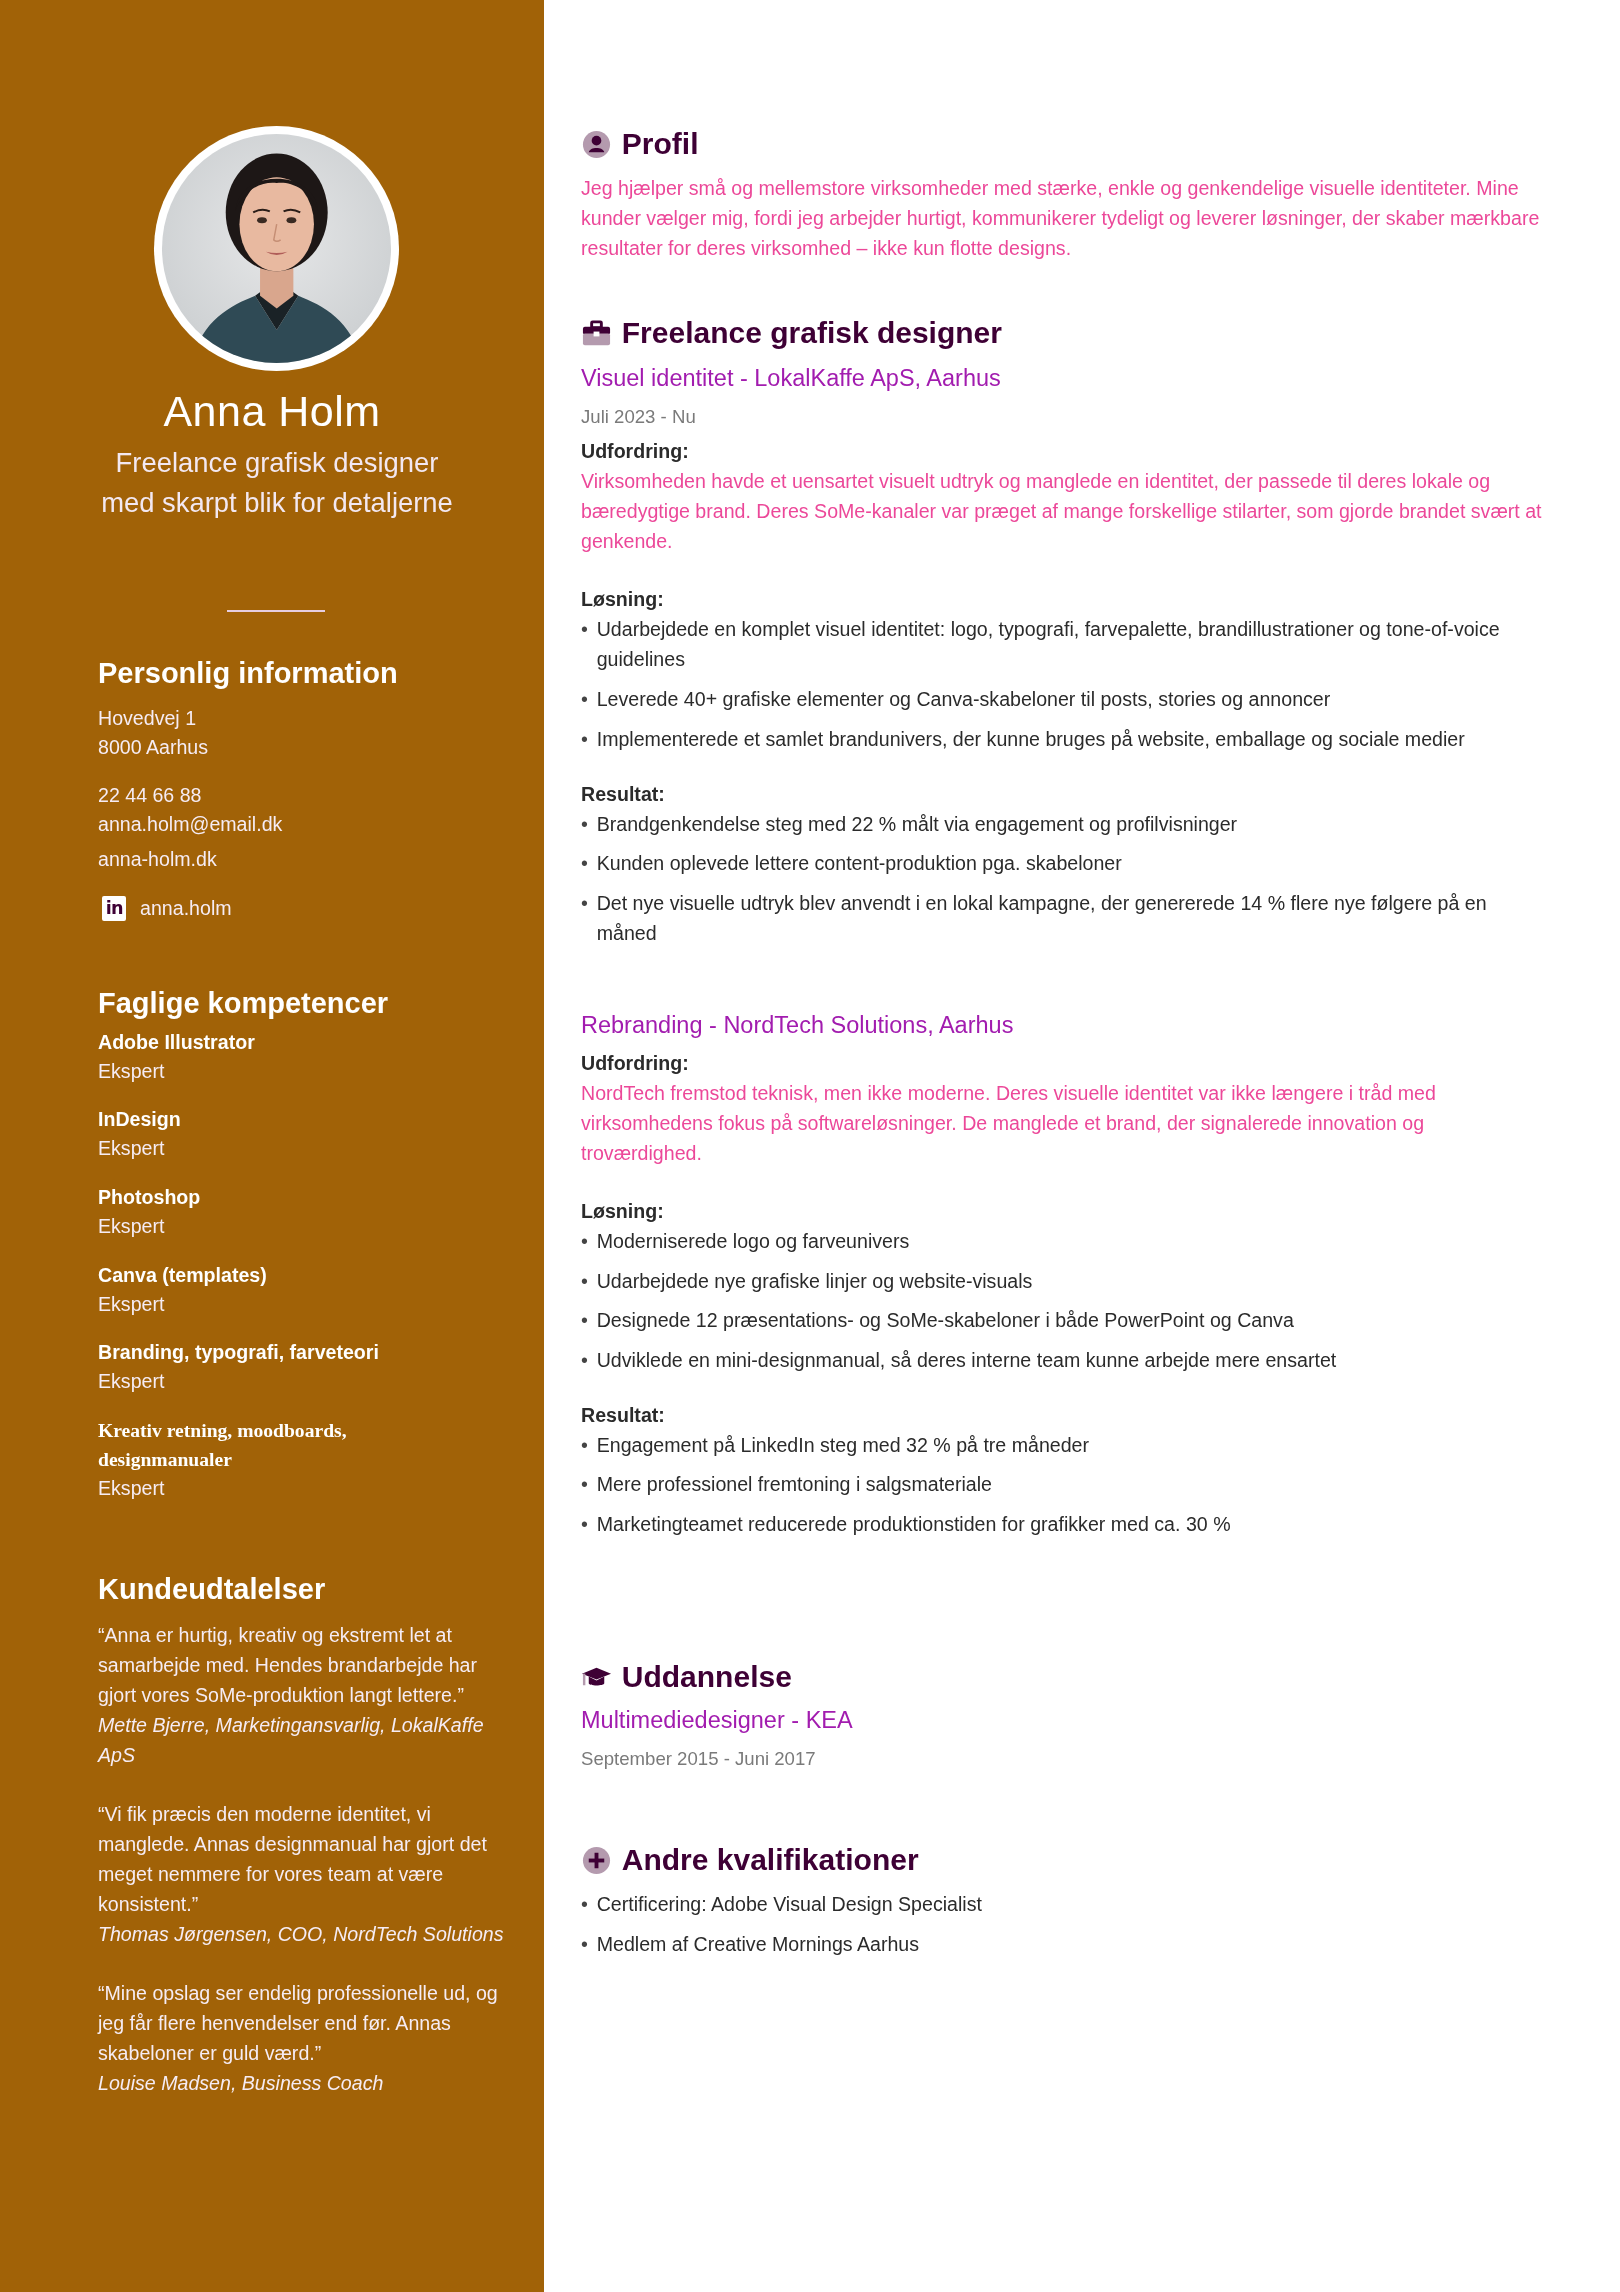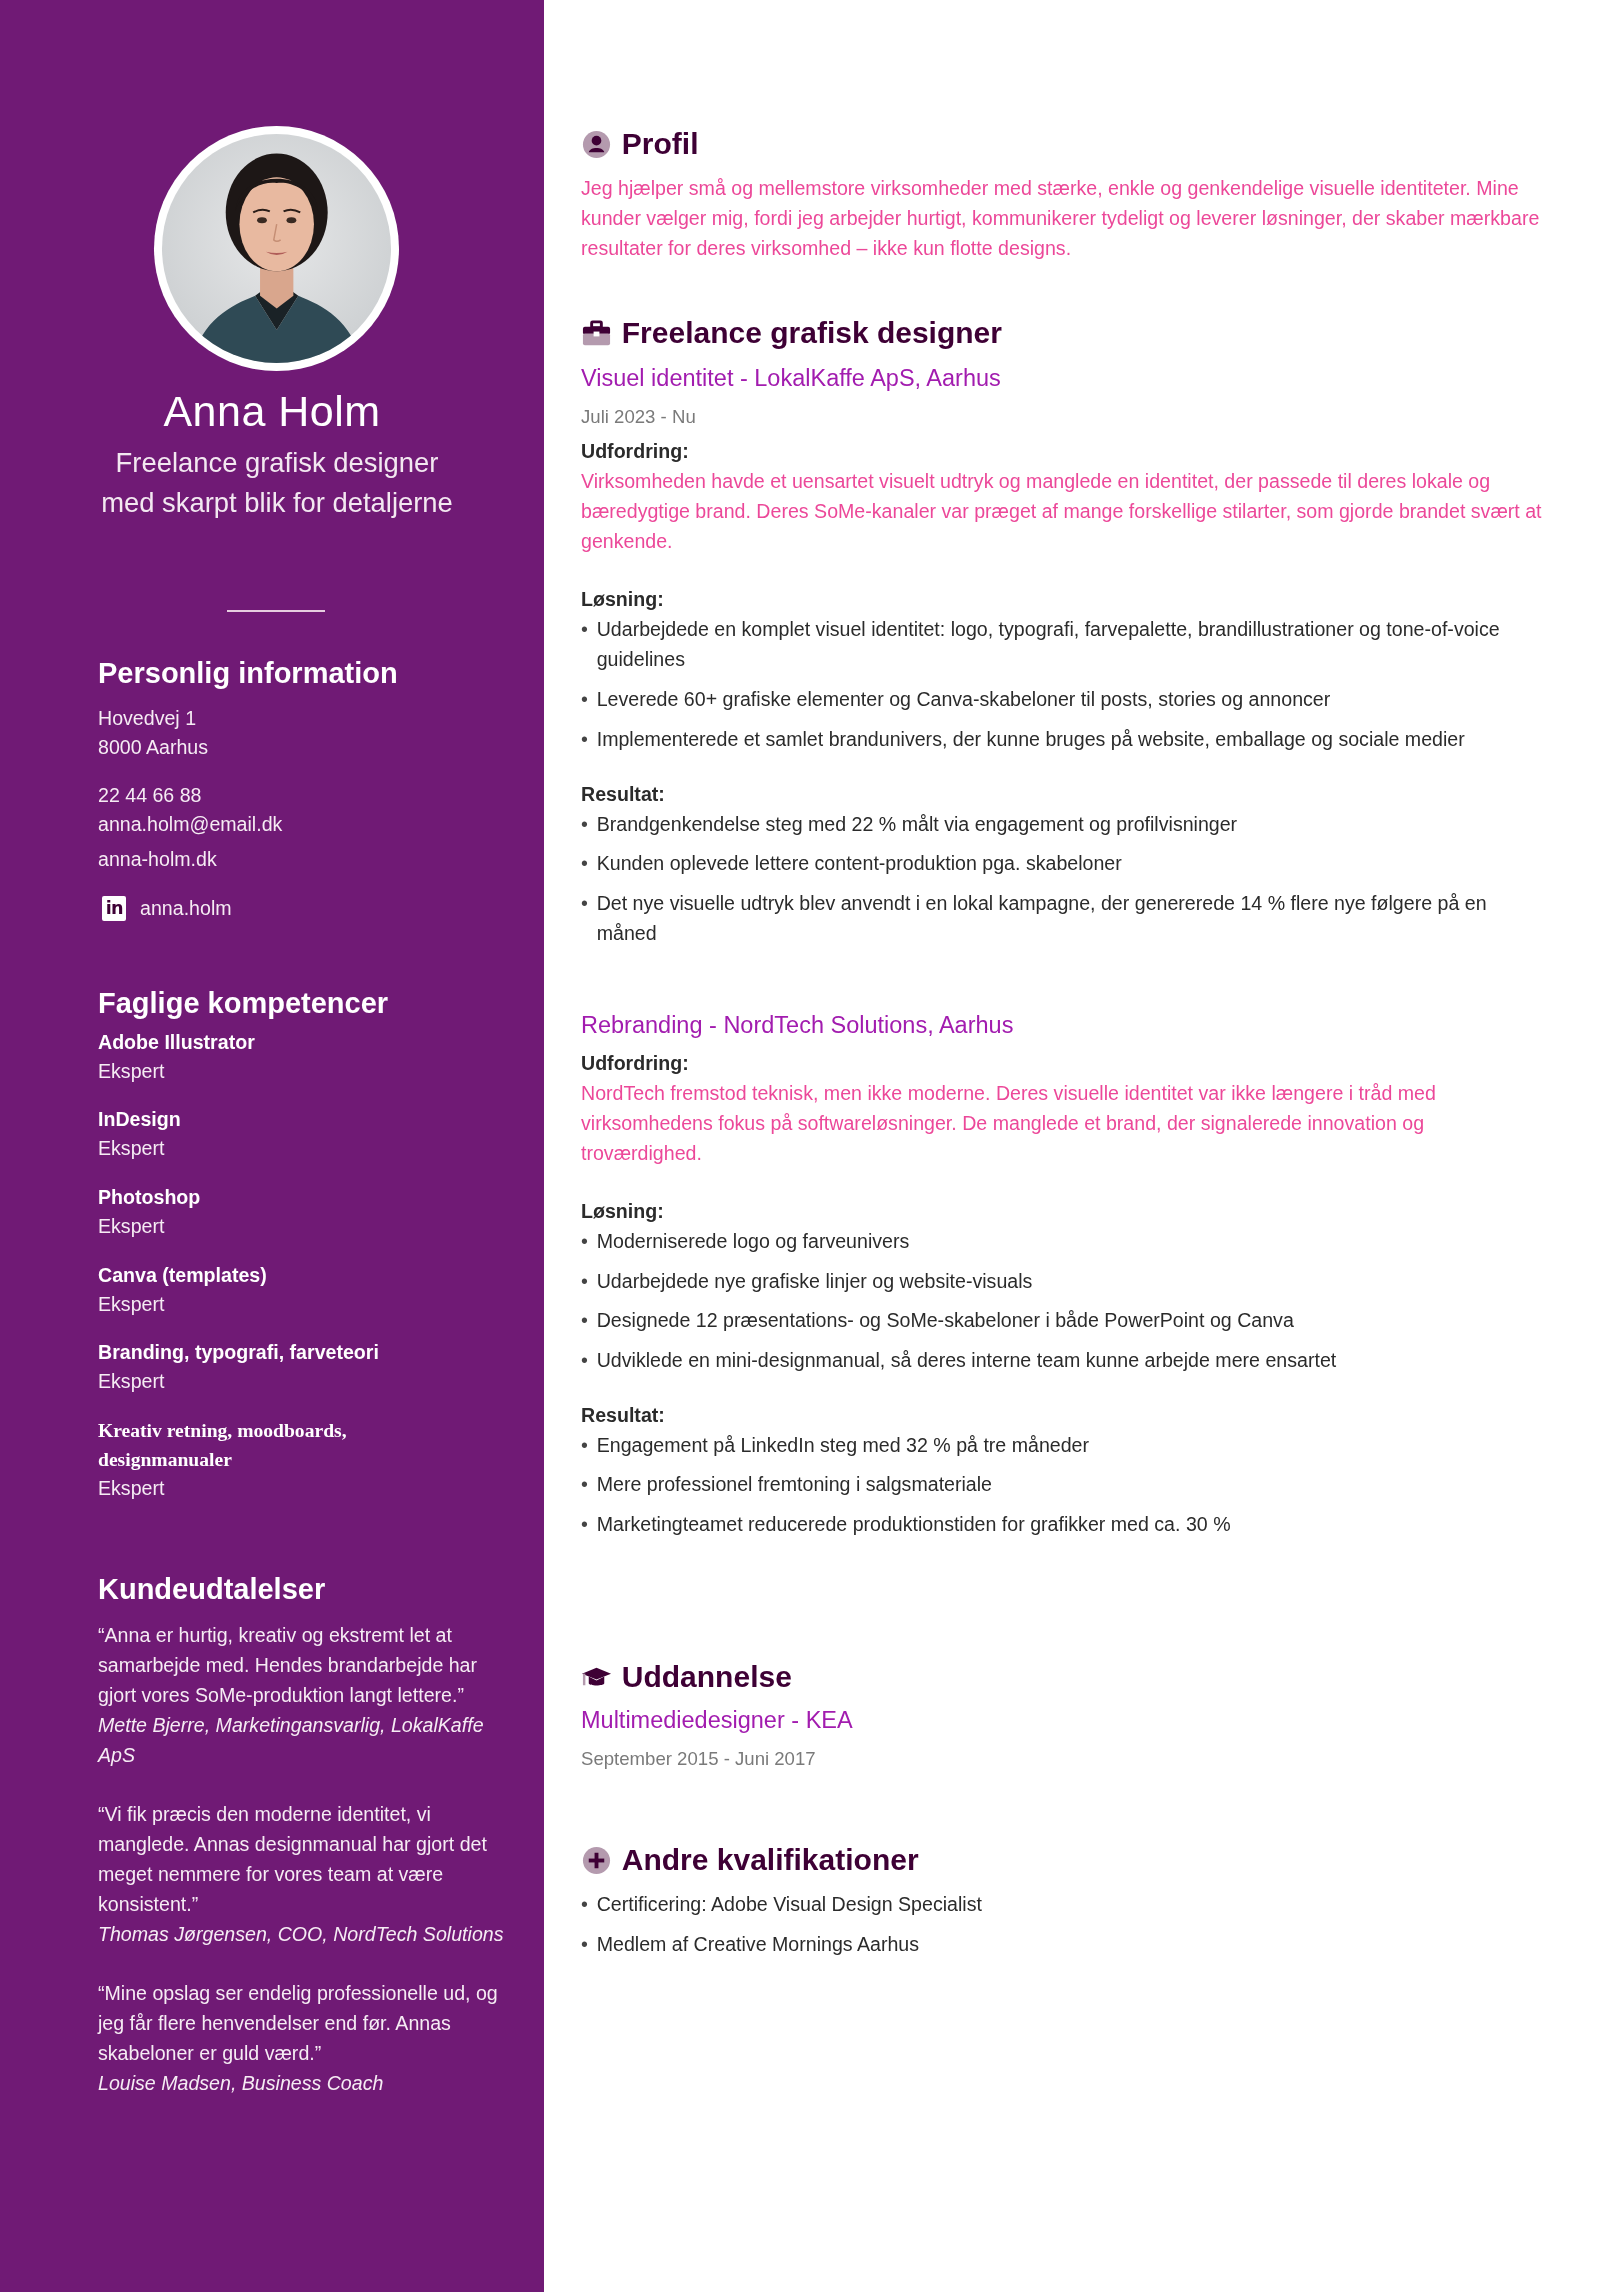--- a/index.html
+++ b/index.html
@@ -1,21 +1,21 @@
 <!DOCTYPE html>
 <html><head>
 <meta charset="utf-8">
 <style>
   * { box-sizing: border-box; margin: 0; padding: 0; }
   html, body { width: 1620px; height: 2293px; background: #ffffff; }
   body { font-family: "Liberation Sans", "DejaVu Sans", sans-serif; position: relative; overflow: hidden; }
 
   .sidebar {
     position: absolute; left: 0; top: 0; width: 544px; height: 2293px;
-    background: #701a75; color: #ffffff;
+    background: #a16207; color: #ffffff;
   }
   .photo-wrap {
     position: absolute; left: 154px; top: 126px; width: 245px; height: 245px;
     border-radius: 50%; background: #ffffff; padding: 7.8px;
   }
   .photo {
     width: 100%; height: 100%; border-radius: 50%; overflow: hidden;
     background: radial-gradient(circle at 50% 45%, #e6e7e8 0%, #cfd2d4 70%, #bfc3c6 100%);
     position: relative;
   }
@@ -194,21 +194,21 @@
   </div>
 
   <div class="block" style="top:365px;">
     <div class="job-title">Visuel identitet - LokalKaffe ApS, Aarhus</div>
     <div class="date" style="margin-top:13.7px;">Juli 2023 - Nu</div>
     <div class="label" style="margin-top:9.8px;">Udfordring:</div>
     <p class="body-text">Virksomheden havde et uensartet visuelt udtryk og manglede en identitet, der passede til deres lokale og bæredygtige brand. Deres SoMe-kanaler var præget af mange forskellige stilarter, som gjorde brandet svært at genkende.</p>
     <div class="label" style="margin-top:29px;">Løsning:</div>
     <ul class="bullets">
       <li>Udarbejdede en komplet visuel identitet: logo, typografi, farvepalette, brandillustrationer og tone-of-voice guidelines</li>
-      <li>Leverede 60+ grafiske elementer og Canva-skabeloner til posts, stories og annoncer</li>
+      <li>Leverede 40+ grafiske elementer og Canva-skabeloner til posts, stories og annoncer</li>
       <li>Implementerede et samlet brandunivers, der kunne bruges på website, emballage og sociale medier</li>
     </ul>
     <div class="label" style="margin-top:25.5px;">Resultat:</div>
     <ul class="bullets">
       <li>Brandgenkendelse steg med 22 % målt via engagement og profilvisninger</li>
       <li>Kunden oplevede lettere content-produktion pga. skabeloner</li>
       <li>Det nye visuelle udtryk blev anvendt i en lokal kampagne, der genererede 14 % flere nye følgere på en måned</li>
     </ul>
   </div>
 

